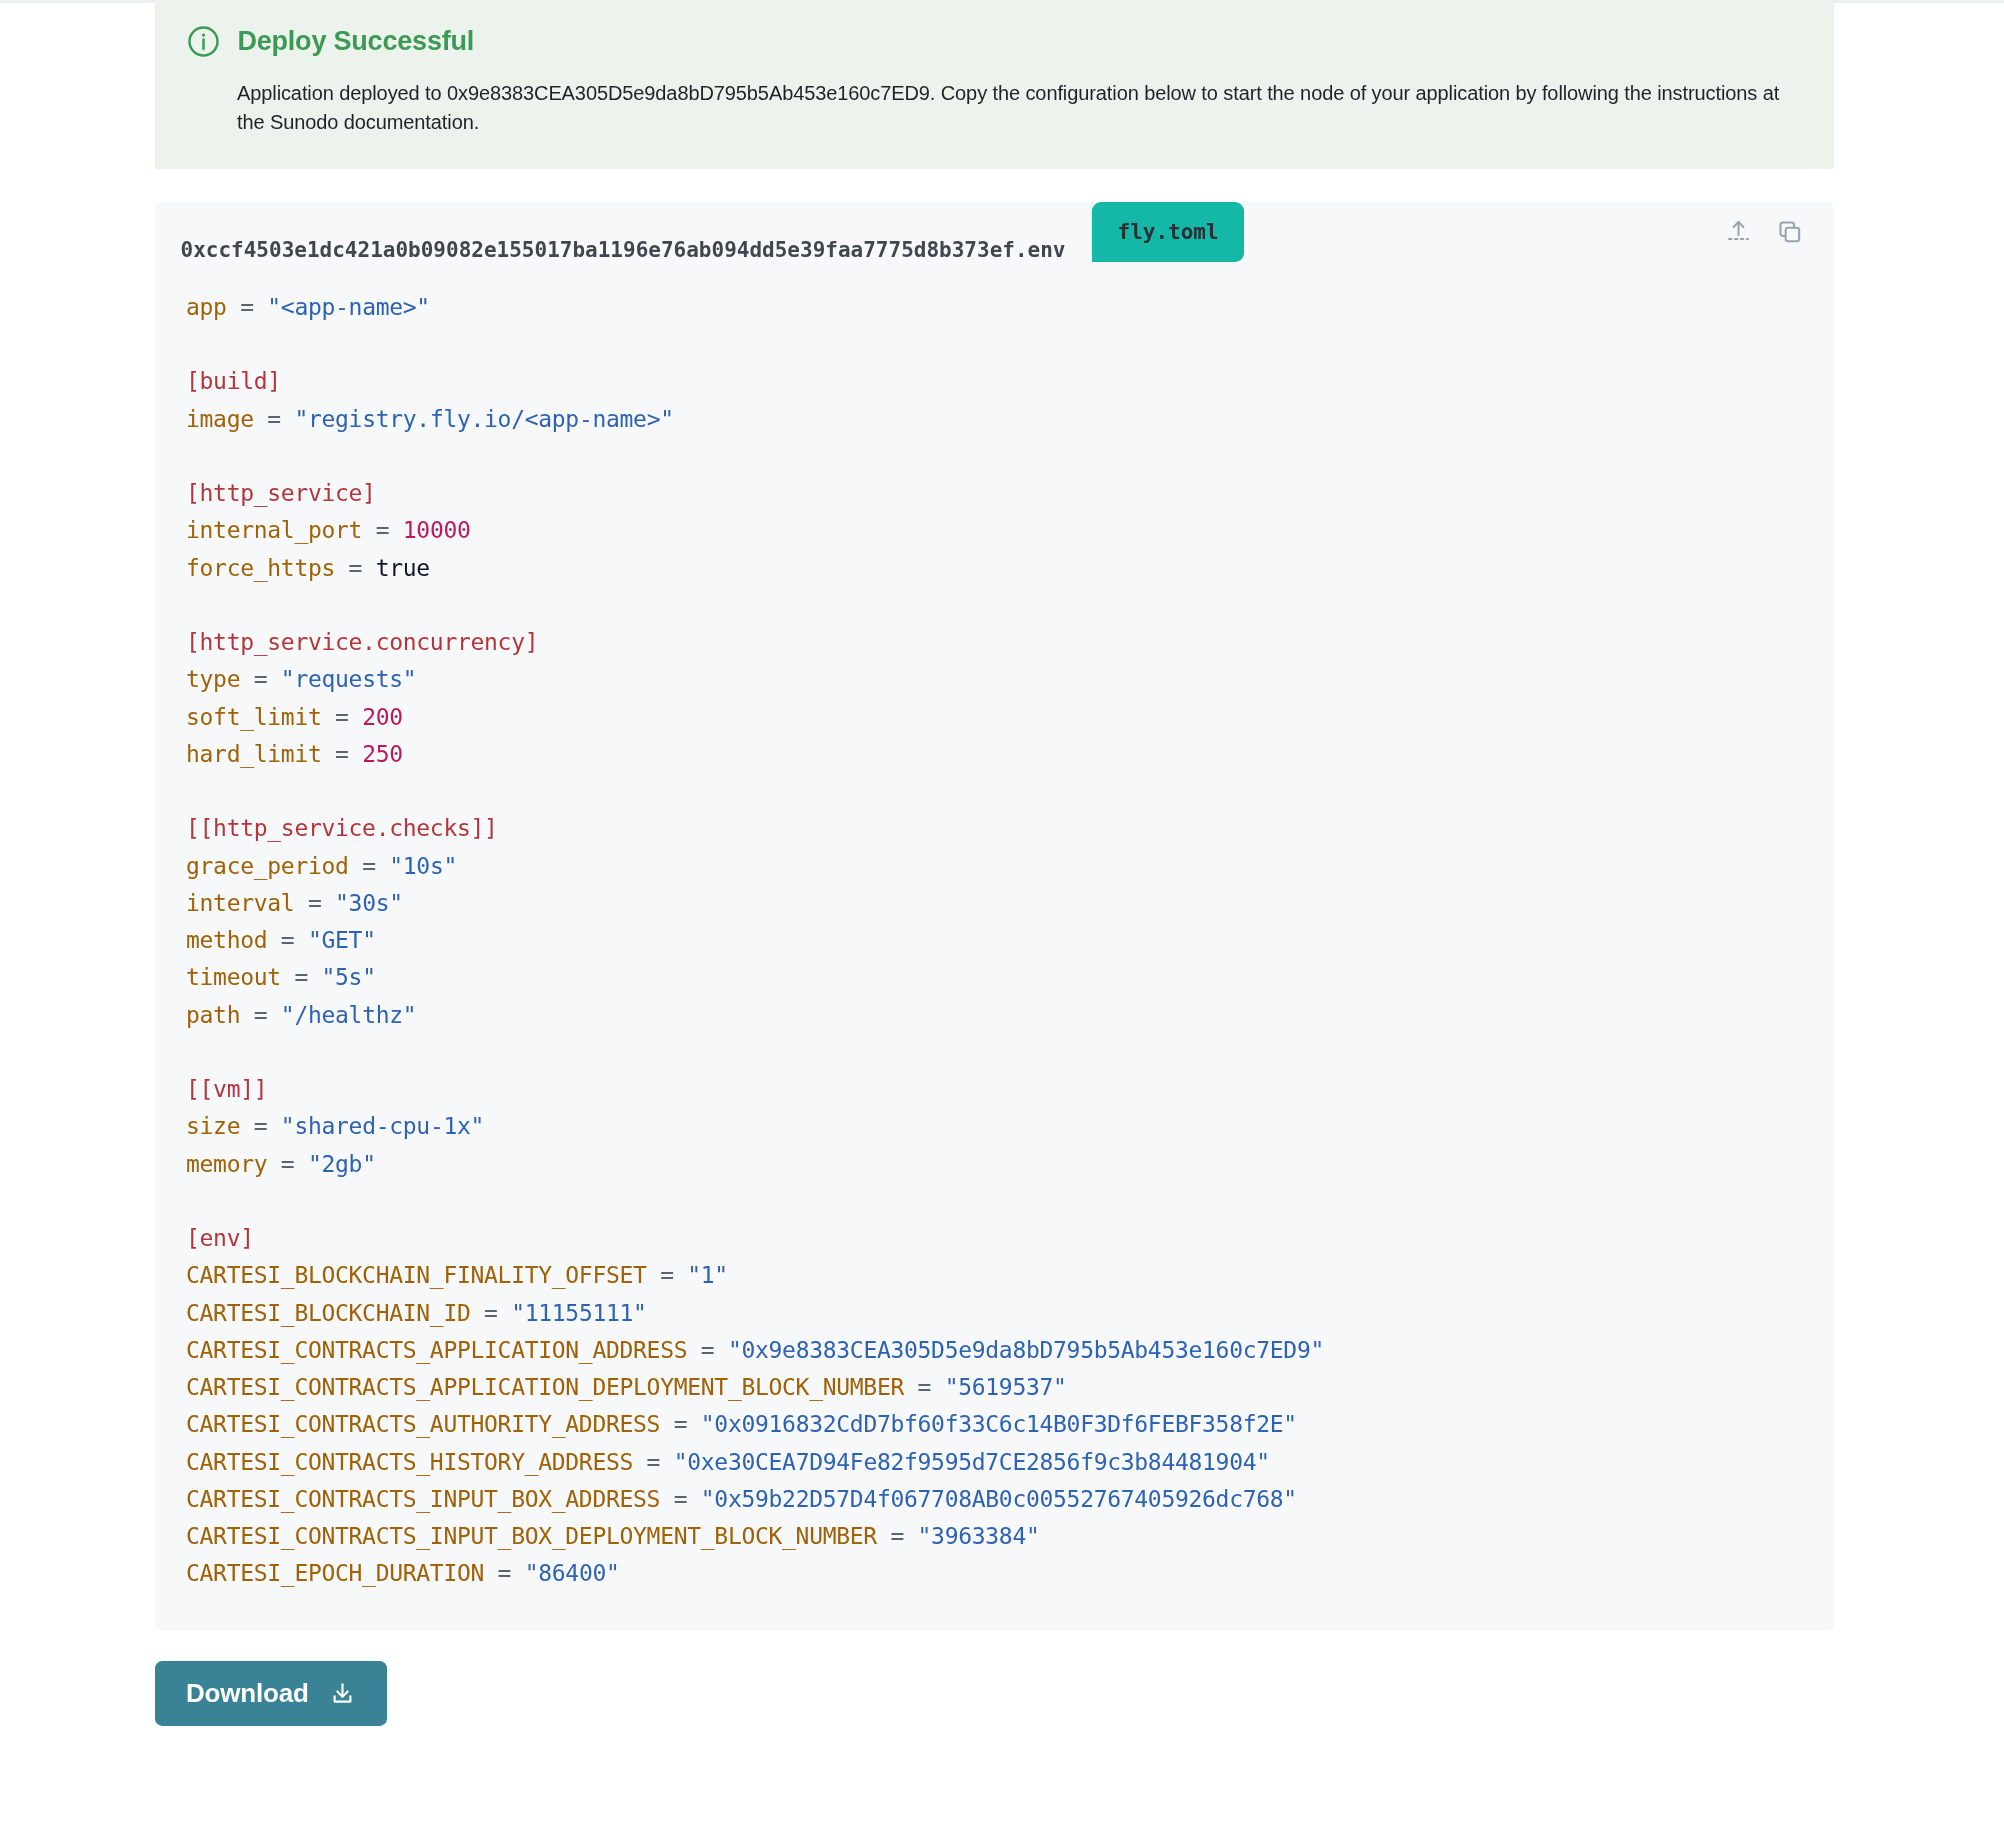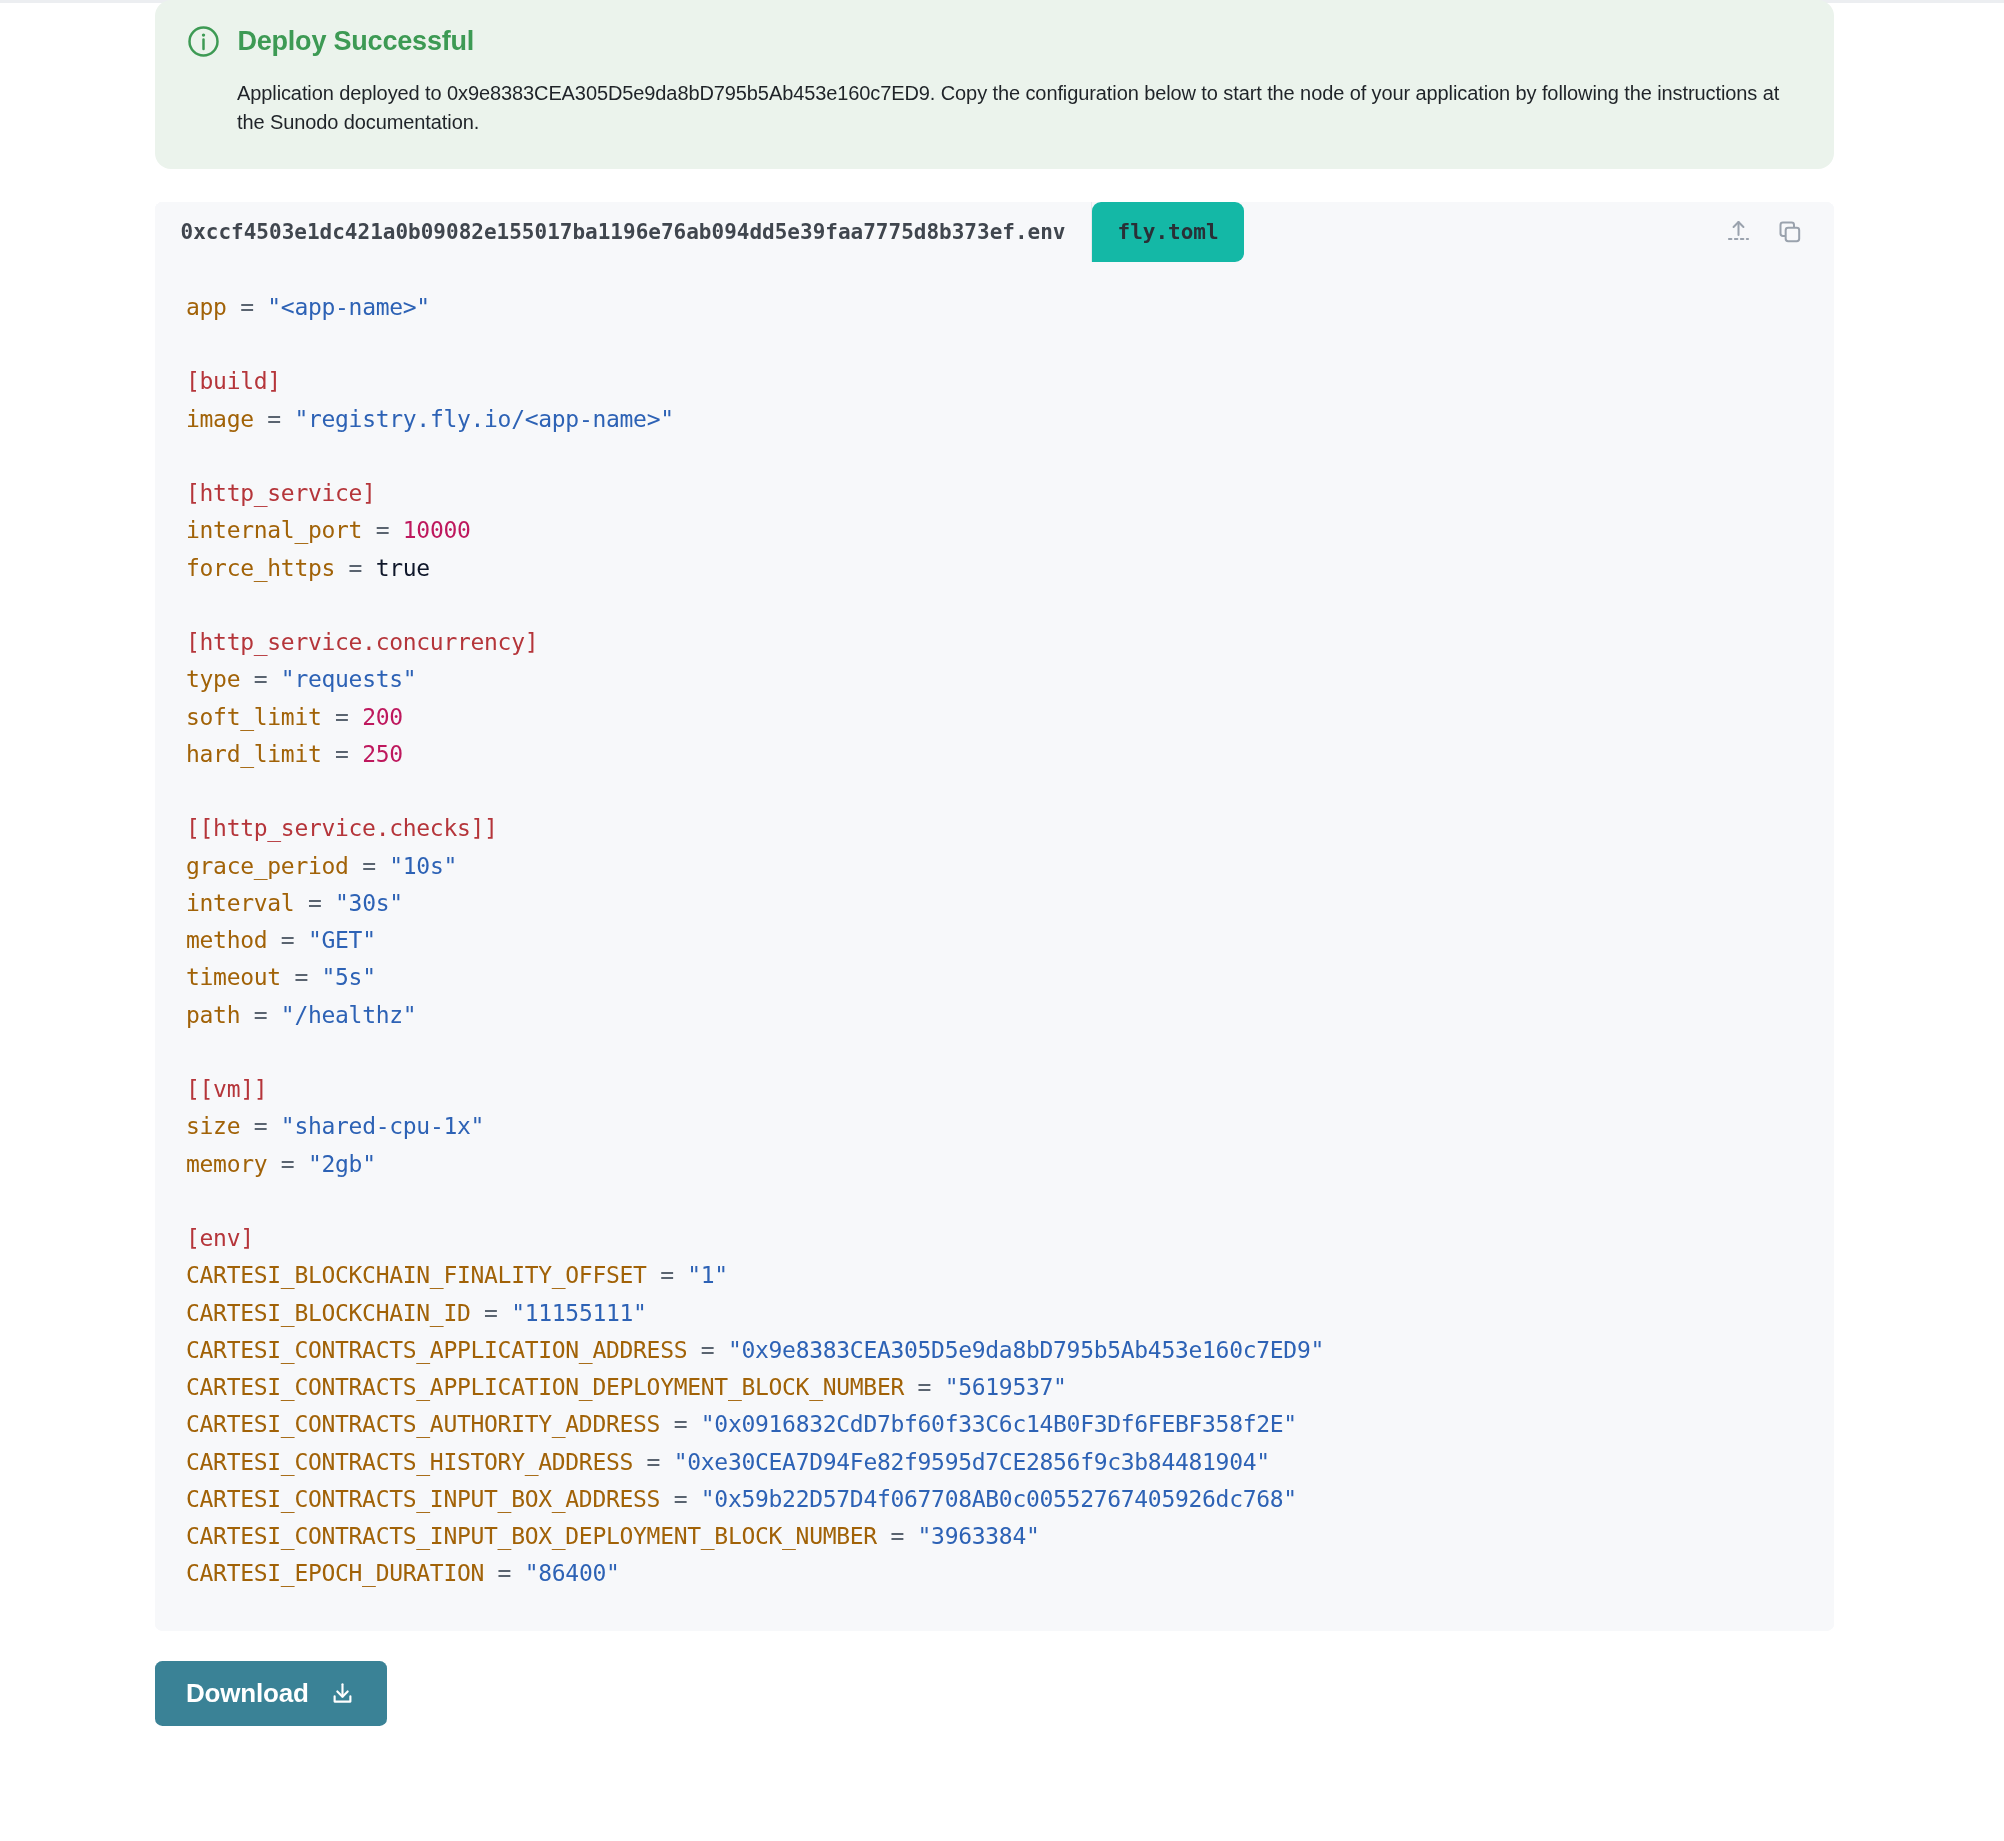--- a/index.html
+++ b/index.html
@@ -28,21 +28,21 @@
   .page {
     position: absolute;
     left: 155px;
     top: 0;
     width: 1679px;
   }
 
   
   .alert {
     background: #ebf3ec;
-    border-radius: 16px;
+    border-radius: 1px;
     padding: 23.6px 31px 31px 31px;
     box-sizing: border-box;
     width: 1679px;
   }
   .alert-head {
     display: flex;
     align-items: center;
     gap: 16.4px;
   }
   .info-icon {
@@ -90,20 +90,21 @@
     font-family: "DejaVu Sans Mono", monospace;
     font-size: 21px;
     font-weight: bold;
     color: #40464e;
     white-space: nowrap;
     cursor: pointer;
   }
   .tab.inactive {
     background: #f7f8fa;
     border-right: 0.9px solid #e6e9ee;
+    align-items: flex-end;
   }
   .tab.active {
     background: #14b8a6;
     border-top-left-radius: 9px;
     border-top-right-radius: 9px;
     border-bottom-right-radius: 9px;
     color: #2a2f36;
   }
   .tabbar-spacer { flex: 1 1 auto; }
   .tab-actions {

